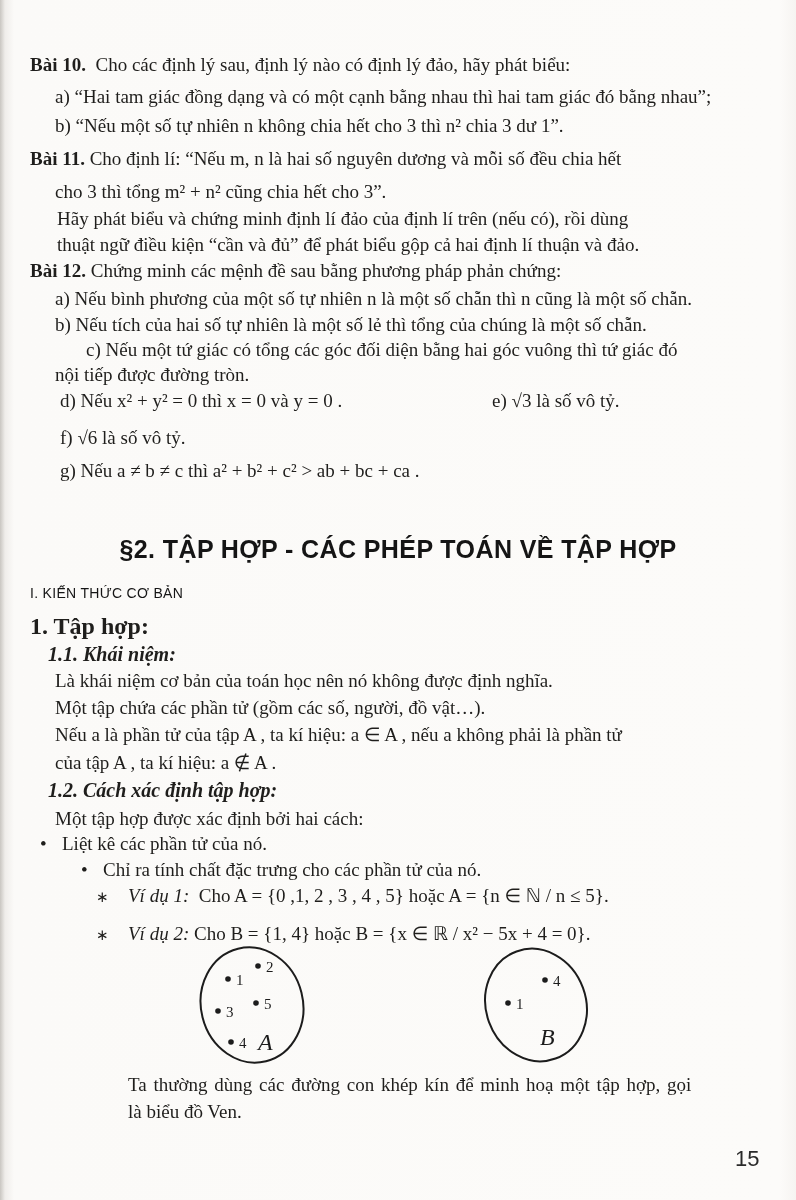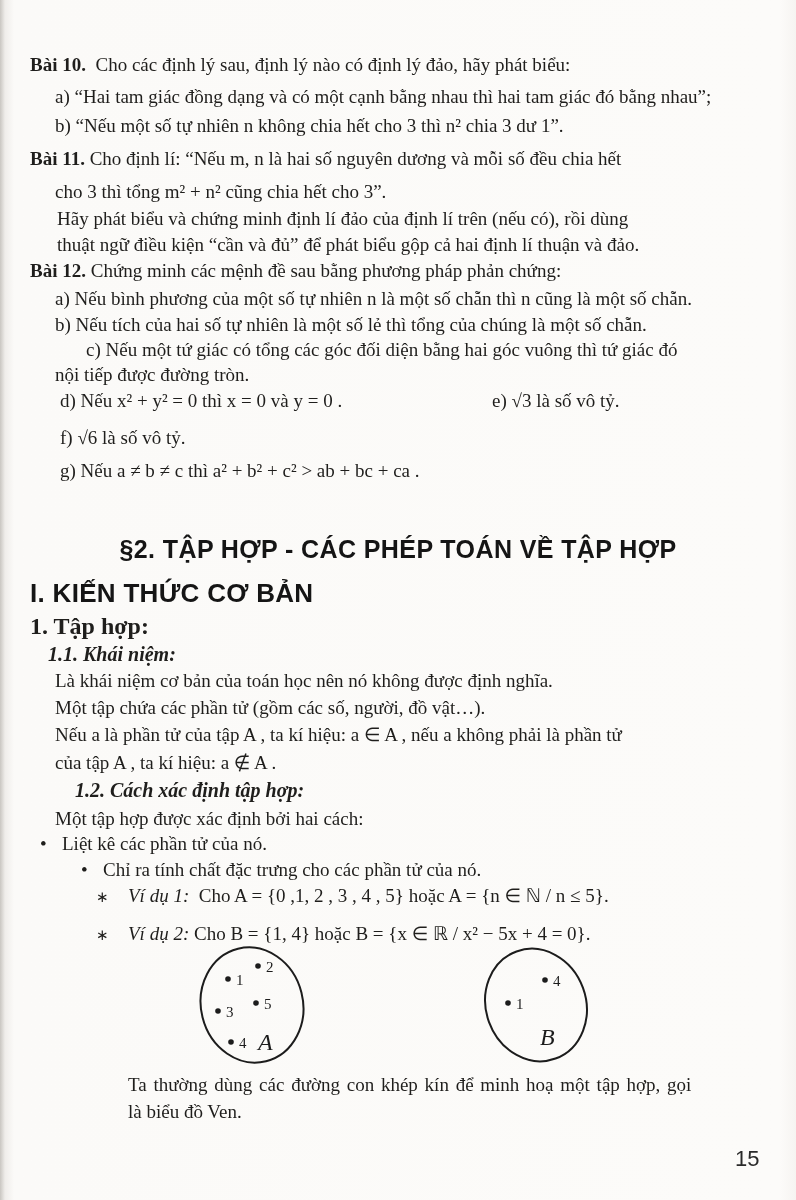--- a/index.html
+++ b/index.html
@@ -24,21 +24,21 @@
   }
   .b{font-weight:bold;}
   .i{font-style:italic;}
   .section-title{
     left:0;right:0;text-align:center;
     font-family:"Liberation Sans", sans-serif;
     font-weight:bold;font-size:25px;letter-spacing:.4px;color:#151515;
   }
   .part-head{
     font-family:"Liberation Sans", sans-serif;
-    font-weight:bold;font-size:26px;color:#151515;letter-spacing:.3px;
+    font-weight:normal;font-size:14px;color:#151515;letter-spacing:.3px;
   }
   .sub-head{font-weight:bold;font-size:24px;}
   .subsub-head{font-weight:bold;font-style:italic;font-size:20px;}
   .marker{display:inline-block;}
   .venn-wrap{position:absolute;left:0;top:943px;width:796px;height:140px;}
   .venn-wrap svg{display:block;}
   .pagenum{
     position:absolute;left:735px;top:1146px;
     font-family:"Liberation Sans", sans-serif;
     font-size:22px;color:#2a2a2a;
@@ -77,21 +77,21 @@
   <div class="line section-title" style="top:536px;">§2. TẬP HỢP -  CÁC PHÉP TOÁN VỀ TẬP HỢP</div>
   <div class="line part-head" style="top:580px;left:30px;">I.  KIẾN THỨC CƠ BẢN</div>
   <div class="line sub-head" style="top:613px;left:30px;">1.  Tập hợp:</div>
   <div class="line subsub-head" style="top:641px;left:48px;">1.1. Khái niệm:</div>
 
   <div class="line" style="top:668px;left:55px;">Là khái niệm cơ bản của toán học nên nó không được định nghĩa.</div>
   <div class="line" style="top:695px;left:55px;">Một tập chứa các phần tử (gồm các số, người, đồ vật…).</div>
   <div class="line" style="top:722px;left:55px;">Nếu a là phần tử của tập A , ta kí hiệu: a ∈ A , nếu a không phải là phần tử</div>
   <div class="line" style="top:750px;left:55px;">của tập A , ta kí hiệu: a ∉ A .</div>
 
-  <div class="line subsub-head" style="top:777px;left:48px;margin-left:27px;">1.2. Cách xác định tập hợp:</div>
+  <div class="line subsub-head" style="top:777px;left:48px;">1.2. Cách xác định tập hợp:</div>
   <div class="line" style="top:806px;left:55px;">Một tập hợp được xác định bởi hai cách:</div>
 
   <div class="line" style="top:831px;left:40px;">
     <span class="marker" style="width:22px;">•</span><span>Liệt kê các phần tử của nó.</span>
   </div>
   <div class="line" style="top:857px;left:52px;margin-left:29px;">
     <span class="marker" style="width:22px;">•</span><span>Chỉ ra tính chất đặc trưng cho các phần tử của nó.</span>
   </div>
 
   <div class="line" style="top:883px;left:96px;">

